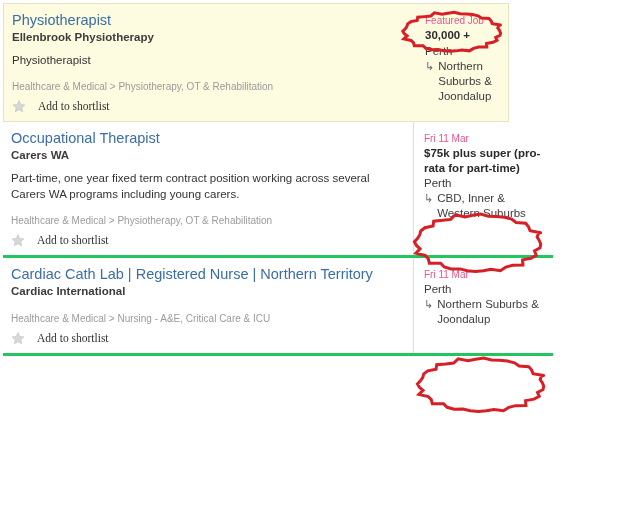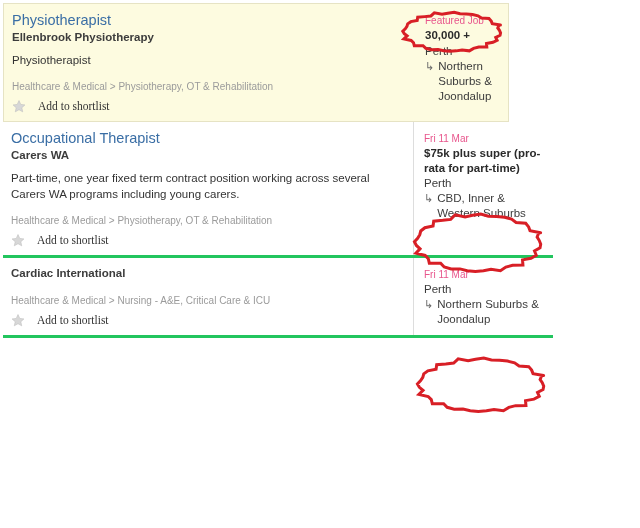--- a/index.html
+++ b/index.html
@@ -229,20 +229,21 @@
       <div class="location">Perth</div>
       <div class="sub-location">
         <span class="sub-arrow">↳</span>
         <span>CBD, Inner &amp; Western Suburbs</span>
       </div>
     </div>
   </div>
 
   <div class="job-card plain">
     <div class="col-left">
+      <div class="job-title">Cardiac Cath Lab | Registered Nurse | Northern Territory</div>
       <div class="company">Cardiac International</div>
       <div class="filler"></div>
       <div class="breadcrumb">Healthcare &amp; Medical &gt; Nursing - A&amp;E, Critical Care &amp; ICU</div>
       <div class="shortlist">
         <span class="star-icon">
           <svg viewBox="0 0 24 24" width="14" height="14" aria-hidden="true">
             <polygon points="12,2.6 15,9.3 22.2,10.1 16.8,15 18.4,22 12,18.4 5.6,22 7.2,15 1.8,10.1 9,9.3" fill="#d7d7d7" stroke="#bfbfbf" stroke-width="1"></polygon>
           </svg>
         </span>
         <span>Add to shortlist</span>

